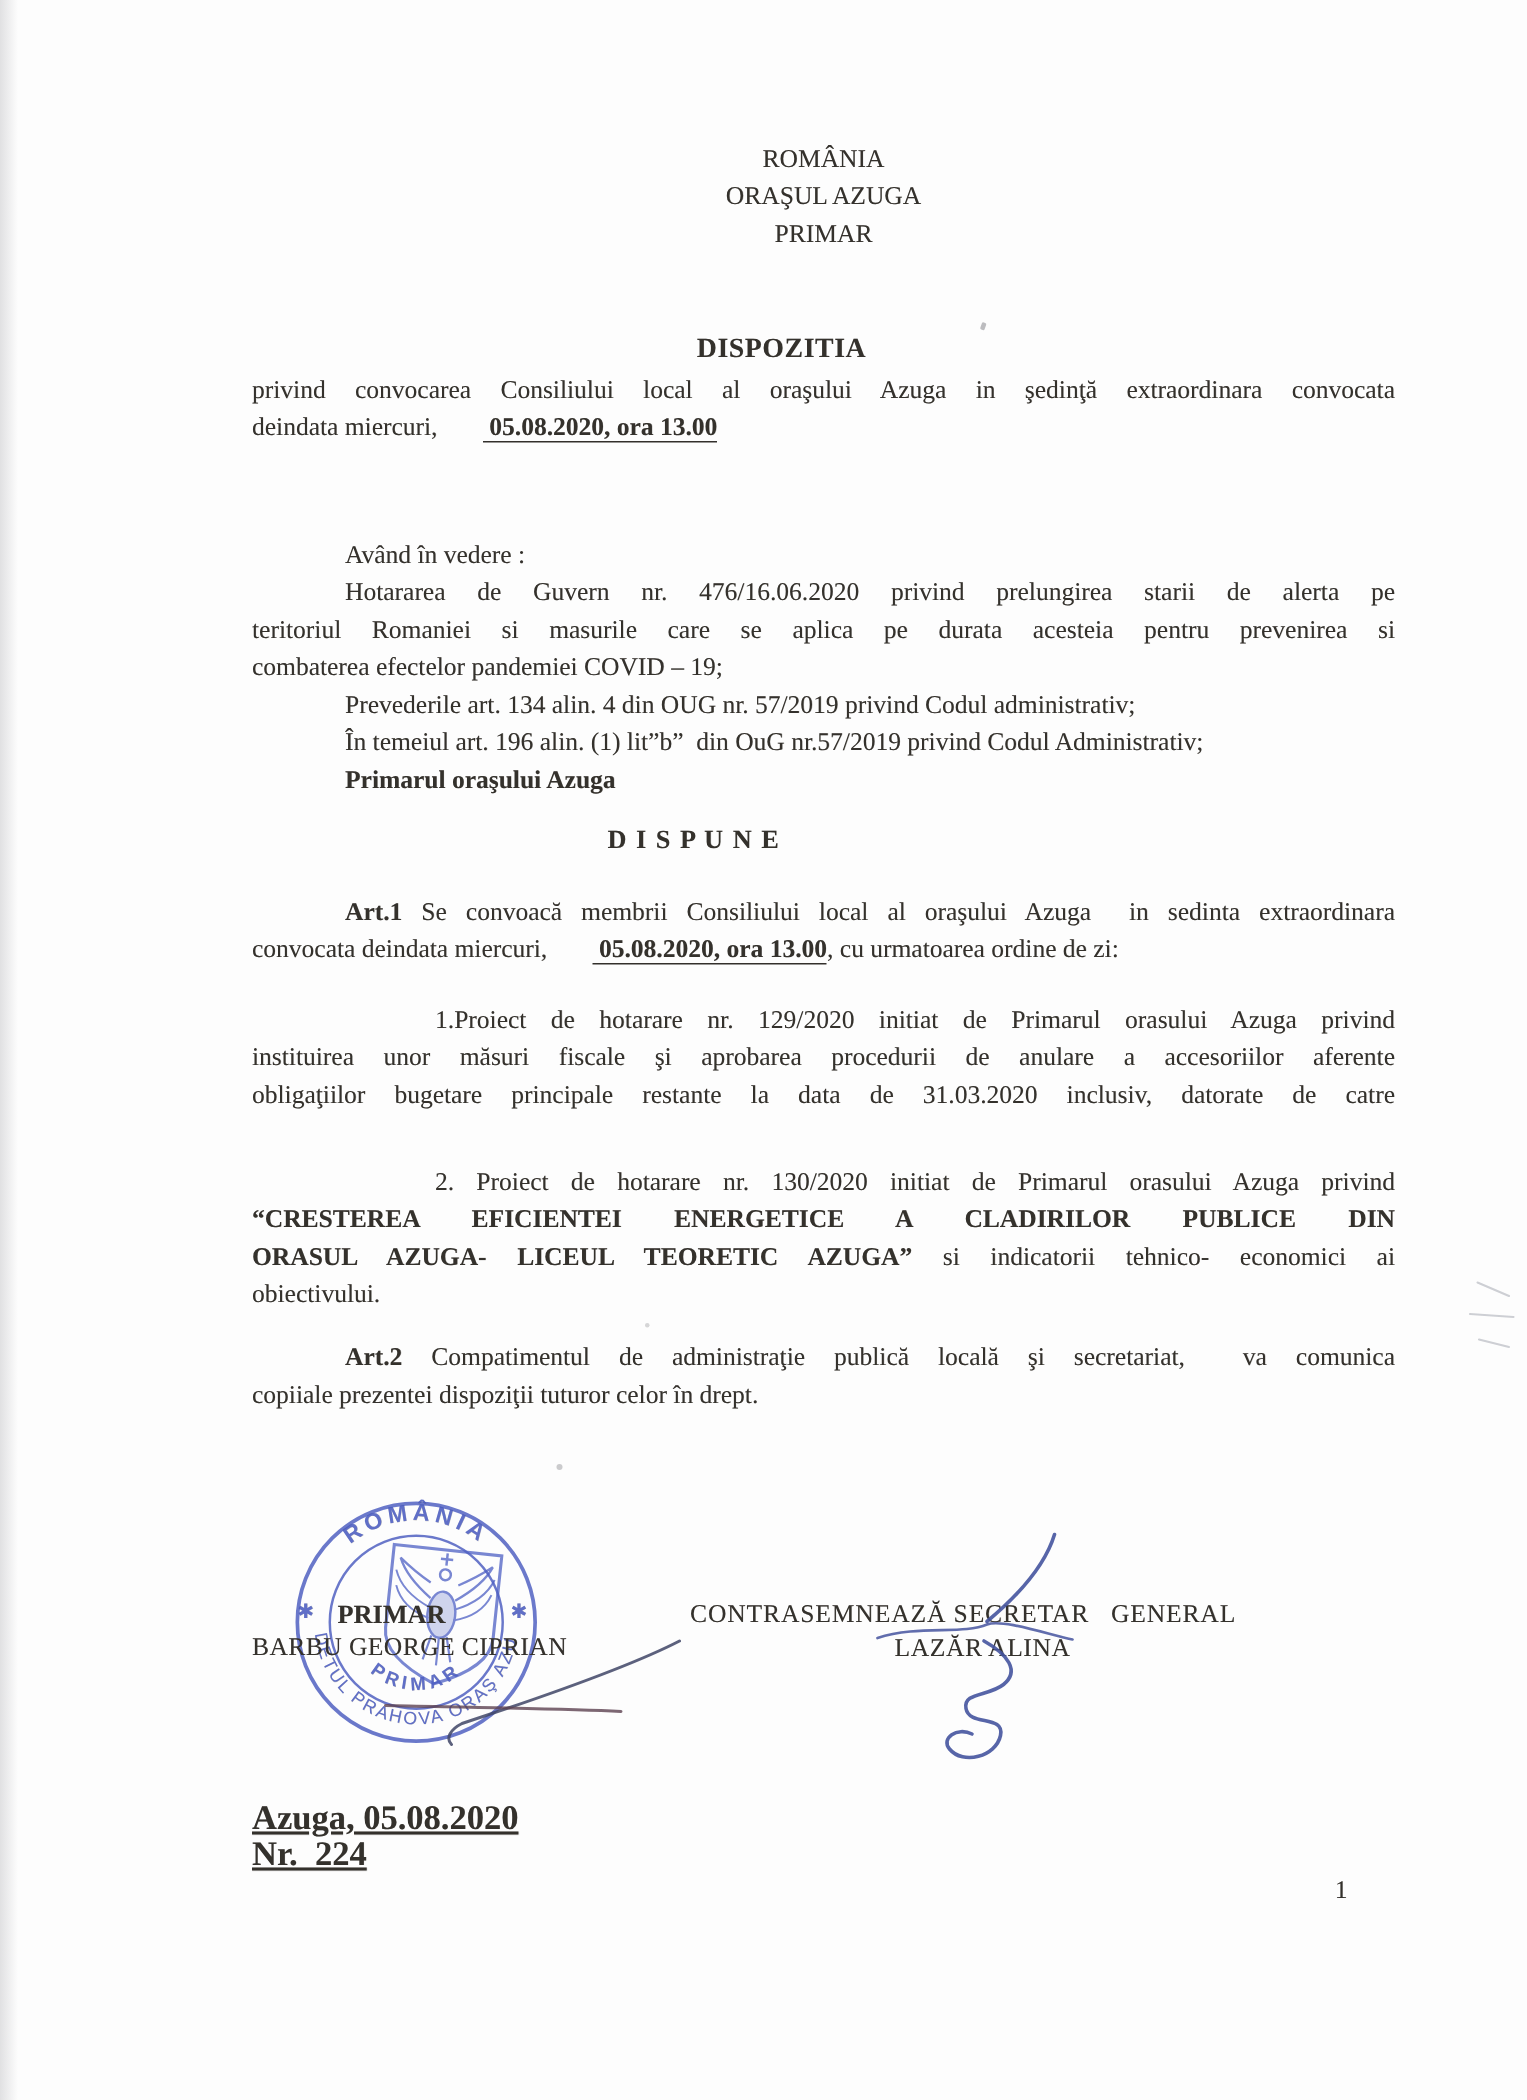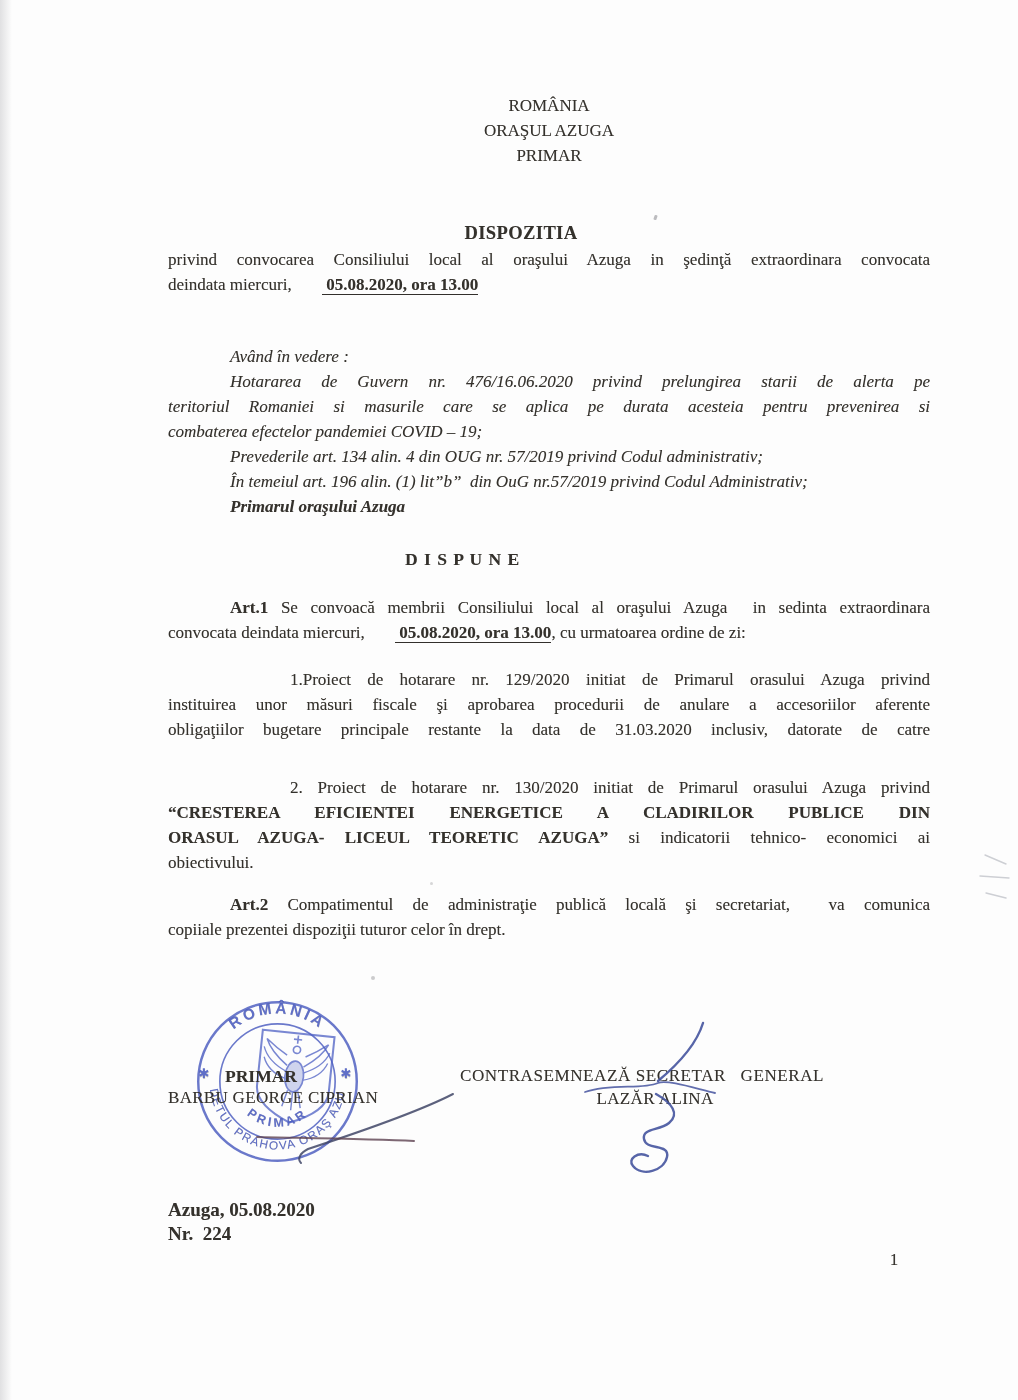--- a/index.html
+++ b/index.html
@@ -16,21 +16,21 @@
   .ln { white-space:pre-wrap; text-align:justify; }
   .stretch { text-align-last:justify; }
   .b { font-weight:bold; }
   .center { text-align:center; }
   .u-date { font-weight:bold; border-bottom:1.6px solid #33302c;margin-left:26px; }
   .title { font-size:18.5px; font-weight:bold; letter-spacing:0.4px; }
   .dispune { font-size:17.5px; font-weight:bold; letter-spacing:1px; }
   .pl64 { padding-left:62px; }
   .pl122 { padding-left:122px; }
   .sig-title { font-weight:normal; font-size:17px; letter-spacing:0.6px; white-space:pre; }
-  .footer-b { font-weight:bold; font-size:19px; white-space:pre; }
+  .footer-b { font-weight:bold; font-size:23px; white-space:pre;text-decoration:underline; }
   .speck { position:absolute; background:#9a9a9e; opacity:0.65; border-radius:1px; }
   svg { display:block; }
 </style>
 </head>
 <body>
 
 <div class="page">
   <div class="edge-shadow"></div>
 
   <div class="abs t col center" style="top:93px;">
@@ -39,21 +39,21 @@
     <div>PRIMAR</div>
   </div>
 
   <div class="abs t center title" style="top:221px; left:140px; width:762px;">DISPOZITIA</div>
 
   <div class="abs t col" style="top:247px;">
     <div class="ln stretch">privind convocarea Consiliului local al oraşului Azuga in şedinţă extraordinara convocata</div>
     <div class="ln"><span>deindata miercuri, </span><span class="u-date"> 05.08.2020, ora 13.00</span></div>
   </div>
 
-  <div class="abs t col" style="top:344px;font-style:italic;">
+  <div class="abs t col" style="top:357px;">
     <div class="ln pl64">Având în vedere :</div>
     <div class="ln stretch pl64" style="word-spacing:1px;">Hotararea de Guvern nr. 476/16.06.2020 privind prelungirea starii de alerta pe</div>
     <div class="ln stretch">teritoriul Romaniei si masurile care se aplica pe durata acesteia pentru prevenirea si</div>
     <div class="ln">combaterea efectelor pandemiei COVID – 19;</div>
     <div class="ln pl64">Prevederile art. 134 alin. 4 din OUG nr. 57/2019 privind Codul administrativ;</div>
     <div class="ln pl64">În temeiul art. 196 alin. (1) lit”b”  din OuG nr.57/2019 privind Codul Administrativ;</div>
     <div class="ln pl64 b">Primarul oraşului Azuga</div>
   </div>
 
   <div class="abs dispune" style="top:549px; left:405px;text-align:center;">D I S P U N E</div>

